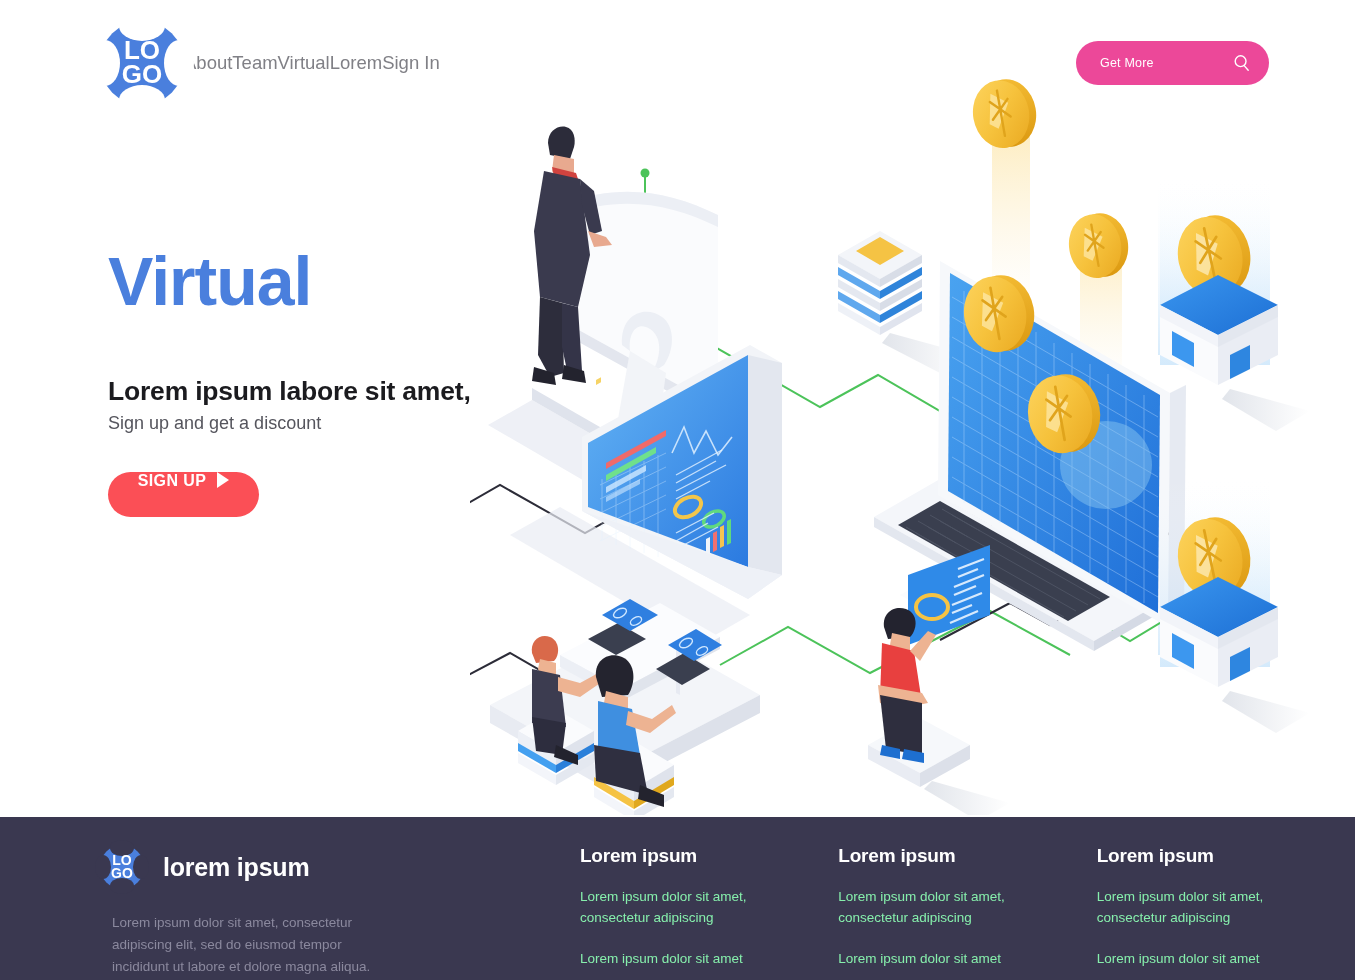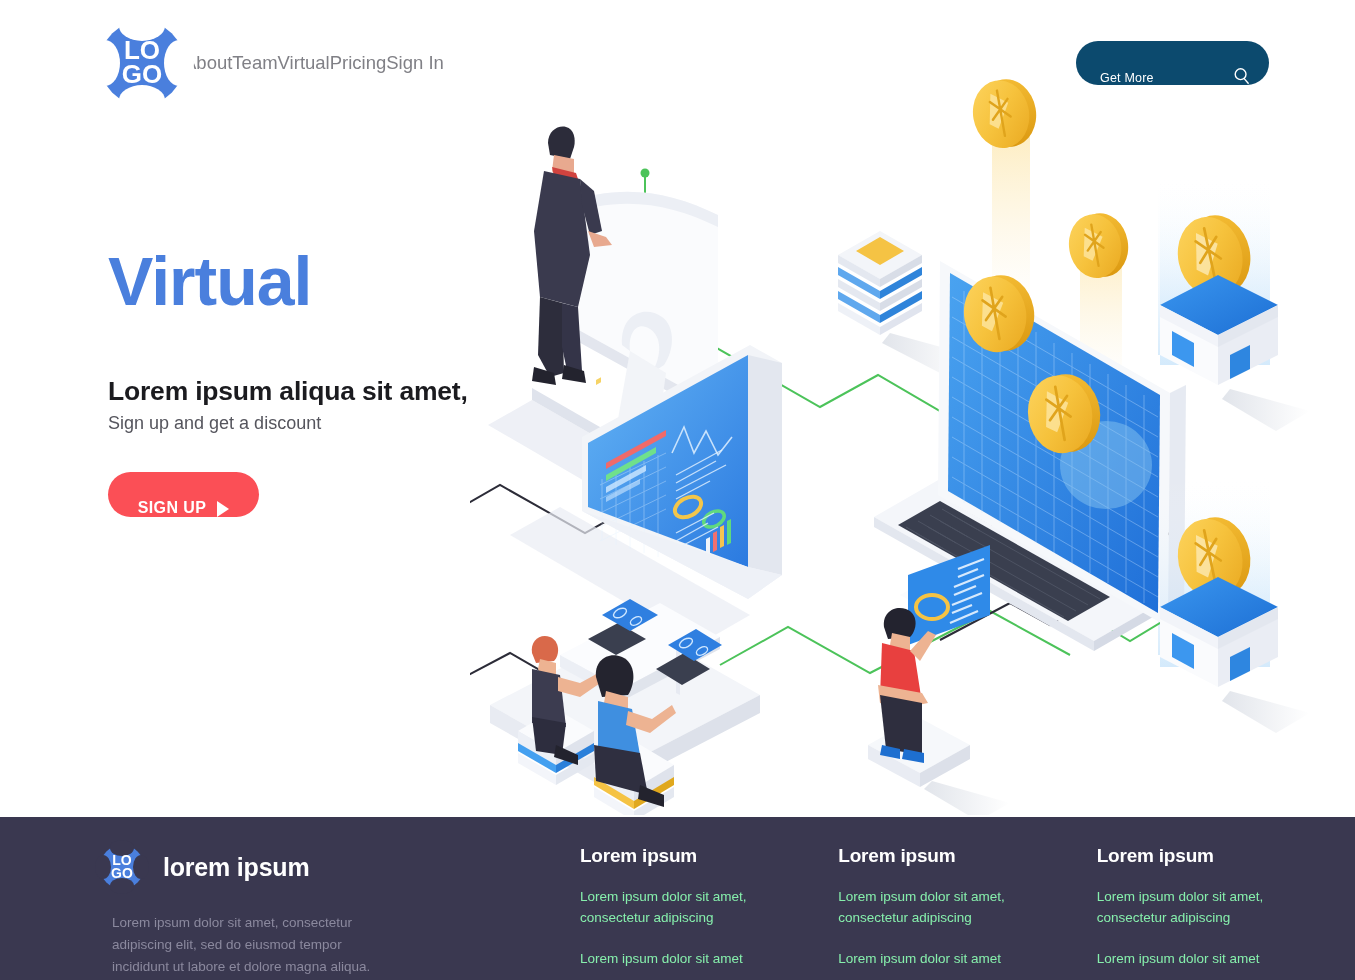--- a/index.html
+++ b/index.html
@@ -38,22 +38,22 @@
   }
   .nav {
     display:flex; align-items:center; justify-content:space-between;
   }
   .nav a {
     color:#808086; font-size:18.5px; text-decoration:none; white-space:nowrap;
   }
   .cta-btn {
     margin-left:auto;
     width:193px; height:44px; border-radius:22px;
-    background:#0c4a6e; border:none; cursor:pointer;
-    display:flex; align-items:flex-end; justify-content:space-between;
+    background:#ec4899; border:none; cursor:pointer;
+    display:flex; align-items:center; justify-content:space-between;
     padding:0 18px 0 24px;
   }
   .cta-btn .lbl { color:#ffffff; font-size:12.5px; letter-spacing:.2px; }
   .cta-btn .mag { width:18px; height:18px; }
 
   
   .hero-text { position:absolute; left:108px; top:240px; width:440px; }
   .hero-title {
     color:#4a7fdd; font-size:68px; font-weight:bold; line-height:1.22;
     letter-spacing:-1px;
@@ -61,21 +61,21 @@
   .hero-sub {
     margin-top:52px; color:#1b1b1f; font-size:26.5px; font-weight:bold;
     line-height:1.28; letter-spacing:-.2px;
   }
   .hero-note {
     margin-top:2px; color:#55555d; font-size:18px; line-height:1.4;
   }
   .signup-btn {
     margin-top:36px; height:45px; width:151px; border:none; cursor:pointer;
     border-radius:23px; background:#fb4f56; color:#fff;
-    display:flex; align-items:flex-end; justify-content:center; gap:11px;
+    display:flex; align-items:flex-start; justify-content:center; gap:11px;
     font-size:16px; font-weight:bold; letter-spacing:.4px;
   }
   .signup-btn .tri {
     width:0; height:0; border-left:12px solid #fff;
     border-top:8px solid transparent; border-bottom:8px solid transparent;
   }
 
   
   .illo { position:absolute; left:470px; top:55px; width:890px; height:760px; }
   .illo svg { display:block; }
@@ -128,41 +128,41 @@
     <div class="lg-txt">
       <span>LO</span>
       <span>GO</span>
     </div>
   </div>
 
   <nav class="nav">
     <a href="#">About</a>
     <a href="#">Team</a>
     <a href="#">Virtual</a>
-    <a href="#">Pricing</a>
+    <a href="#">Lorem</a>
     <a href="#">Sign In</a>
   </nav>
 
   <button class="cta-btn">
     <span class="lbl">Get More</span>
     <span class="mag">
       <svg viewBox="0 0 18 18" width="18" height="18">
         <circle cx="7.6" cy="7.2" r="5.4" fill="none" stroke="#ffffff" stroke-width="1.4"></circle>
         <line x1="11.2" y1="11.6" x2="15.2" y2="16.2" stroke="#ffffff" stroke-width="1.4" stroke-linecap="round"></line>
       </svg>
     </span>
   </button>
 </div>
 
 <div class="hero-text">
   <h1 class="hero-title">
     <span>Virtual</span><br>
   </h1>
   <h2 class="hero-sub">
-    <span>Lorem ipsum aliqua sit amet,</span><br>
+    <span>Lorem ipsum labore sit amet,</span><br>
   </h2>
   <p class="hero-note">Sign up and get a discount</p>
   <button class="signup-btn">
     <span>SIGN UP</span>
     <span class="tri"></span>
   </button>
 </div>
 
 <div class="illo">
 <svg width="890" height="760" viewBox="0 0 890 760" xmlns="http://www.w3.org/2000/svg">

